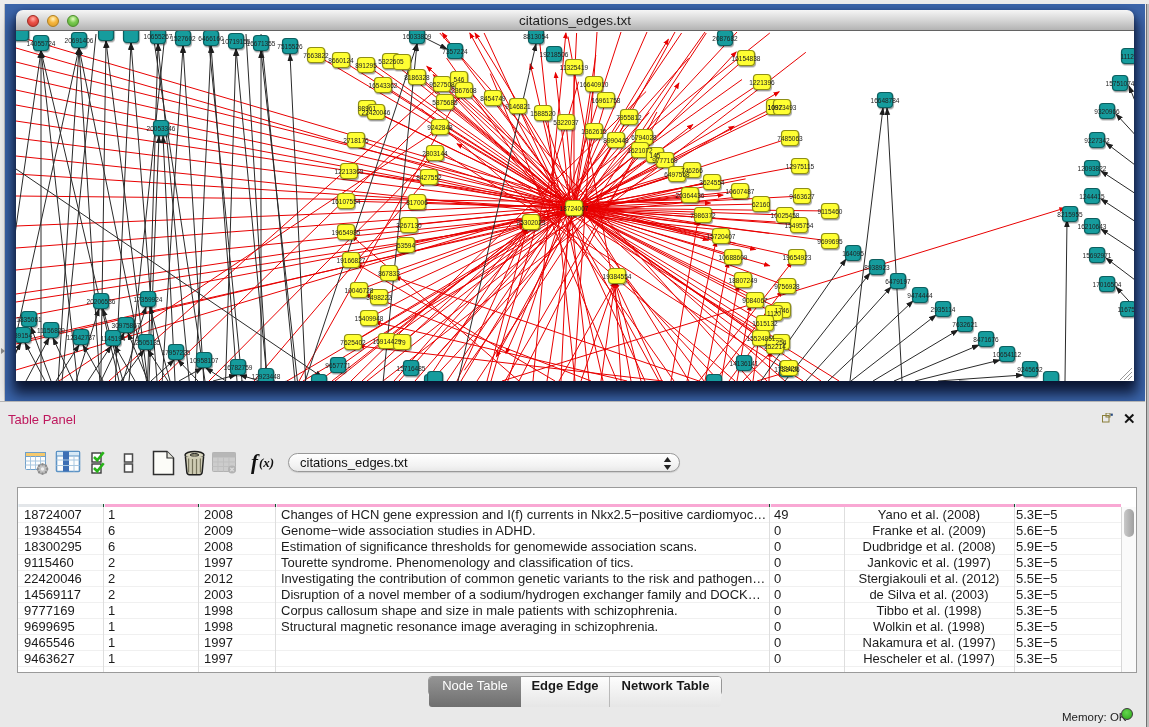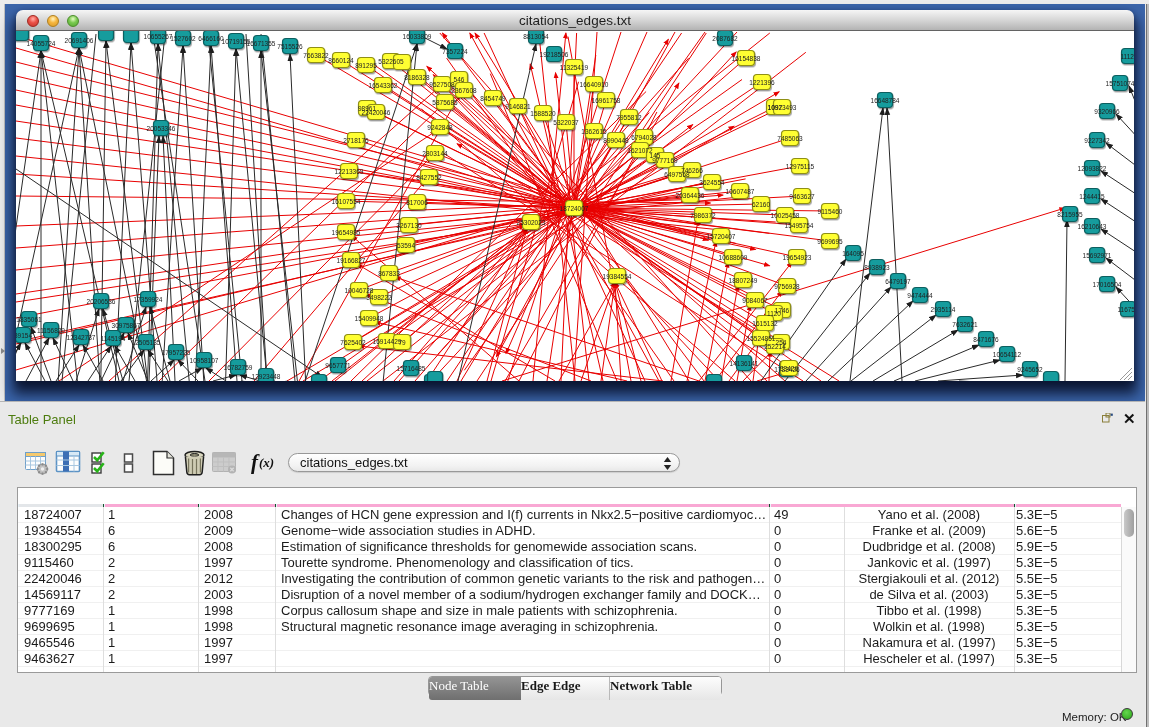--- a/index.html
+++ b/index.html
@@ -12,21 +12,21 @@
    box-shadow:0 10px 13px 3px rgba(6,13,36,.85), 0 2px 5px rgba(10,20,50,.45); }
 #titlebar { position:absolute; left:0; top:0; width:1118px; height:21px; border-radius:7px 7px 0 0;
    background:linear-gradient(#f6f6f6, #d3d3d3 55%, #b3b3b3); border-bottom:1px solid #636363;
    text-align:center; font-size:13.5px; color:#1e1e1e; line-height:21px; }
 .tl { position:absolute; top:4.5px; width:12.5px; height:12.5px; border-radius:50%; }
 #tl1 { left:10.5px; background:radial-gradient(circle at 50% 30%, #ff9d96 8%, #ea5047 45%, #c4352c); border:0.5px solid #a02720;}
 #tl2 { left:30.5px; background:radial-gradient(circle at 50% 30%, #ffe9a8 8%, #f5b53d 45%, #d99a27); border:0.5px solid #b07f1e;}
 #tl3 { left:50.5px; background:radial-gradient(circle at 50% 30%, #d2f3ae 8%, #78c94f 45%, #56a833); border:0.5px solid #4c8c2b;}
 #canvas { position:absolute; left:0; top:21px; width:1118px; height:350px; background:#fff; overflow:hidden; }
 #tpanel { position:absolute; left:0; top:401px; width:1145px; height:326px; background:#e9e9e9; border-top:1px solid #b5b5b5; }
-#tptitle { position:absolute; left:8px; top:10px; font-size:13px; color:#4d7c0f; }
+#tptitle { position:absolute; left:8px; top:10px; font-size:13px; color:#be185d; }
 #tpfloat { position:absolute; left:1102px; top:11px; width:11px; height:10px; }
 #tpclose { position:absolute; left:1123px; top:8px; font-size:15px; font-weight:bold; color:#111; }
 #toolbar { position:absolute; left:25px; top:47px; width:290px; height:34px; }
 #combo { position:absolute; left:288px; top:51px; width:392px; height:19px; border:1px solid #989898;
   border-radius:9.5px; background:linear-gradient(#ffffff,#f2f2f2 70%,#e8e8e8);
   font-size:13px; color:#111; line-height:18px; padding-left:11px;
   box-shadow:0 1px 1px rgba(0,0,0,.12); }
 #combo svg { position:absolute; right:7px; top:3px; }
 #tbl { position:absolute; left:17px; top:85px; width:1120px; height:186px; background:#fff;
   border:1px solid #9a9a9a; overflow:hidden; font-size:13px; color:#1b1b1b; }
@@ -41,21 +41,21 @@
 .c1 { left:90px; width:85px; }
 .c2 { left:186px; width:70px; }
 .c3 { left:263px; width:490px; }
 .c4 { left:756px; width:68px; }
 .c5 { left:826px; width:170px; text-align:center; }
 .c6 { left:998px; width:80px; }
 #vscroll { position:absolute; right:0; top:19px; width:15px; height:166px; background:#fafafa; border-left:1px solid #d8d8d8; }
 #vthumb { position:absolute; left:2px; top:2px; width:10px; height:28px; background:linear-gradient(90deg,#c9c9c9,#9f9f9f); border-radius:5px; }
 #tabs { position:absolute; left:428px; top:274px; height:20px; border:1px solid #979797; border-radius:4px;
   background:#fbfbfb; box-shadow:0 1px 1px rgba(255,255,255,.8); font-size:13px; font-weight:bold; }
-#tabs span { display:inline-block; height:23px; line-height:18px; vertical-align:top; color:#191919;font-family:Liberation Serif, serif; }
+#tabs span { display:inline-block; height:30px; line-height:18px; text-align:center; vertical-align:top; color:#191919; }
 #tabsel { width:92px; background:linear-gradient(#949494,#6f6f6f); color:#fff !important; border-radius:3px 0 0 3px; font-weight:normal; }
 #tab2 { width:89px; border-right:1px solid #b9b9b9; background:linear-gradient(#fdfdfd,#e6e6e6); }
 #tab3 { width:111px; background:linear-gradient(#fdfdfd,#e6e6e6); border-radius:0 3px 3px 0; }
 #mem { position:absolute; left:1062px; top:309px; font-size:11.5px; color:#1d1d1d; }
 #memdot { position:absolute; left:1121px; top:306px; width:12px; height:12px; border-radius:50%;
   background:radial-gradient(circle at 45% 35%, #64d84e, #2ca418); border:1.5px solid #3a3a3a; }
 #larrow { position:absolute; left:1px; top:348px; width:0; height:0; border-left:4px solid #8a8a8a;
   border-top:3px solid transparent; border-bottom:3px solid transparent; }
 </style></head>
 <body>

